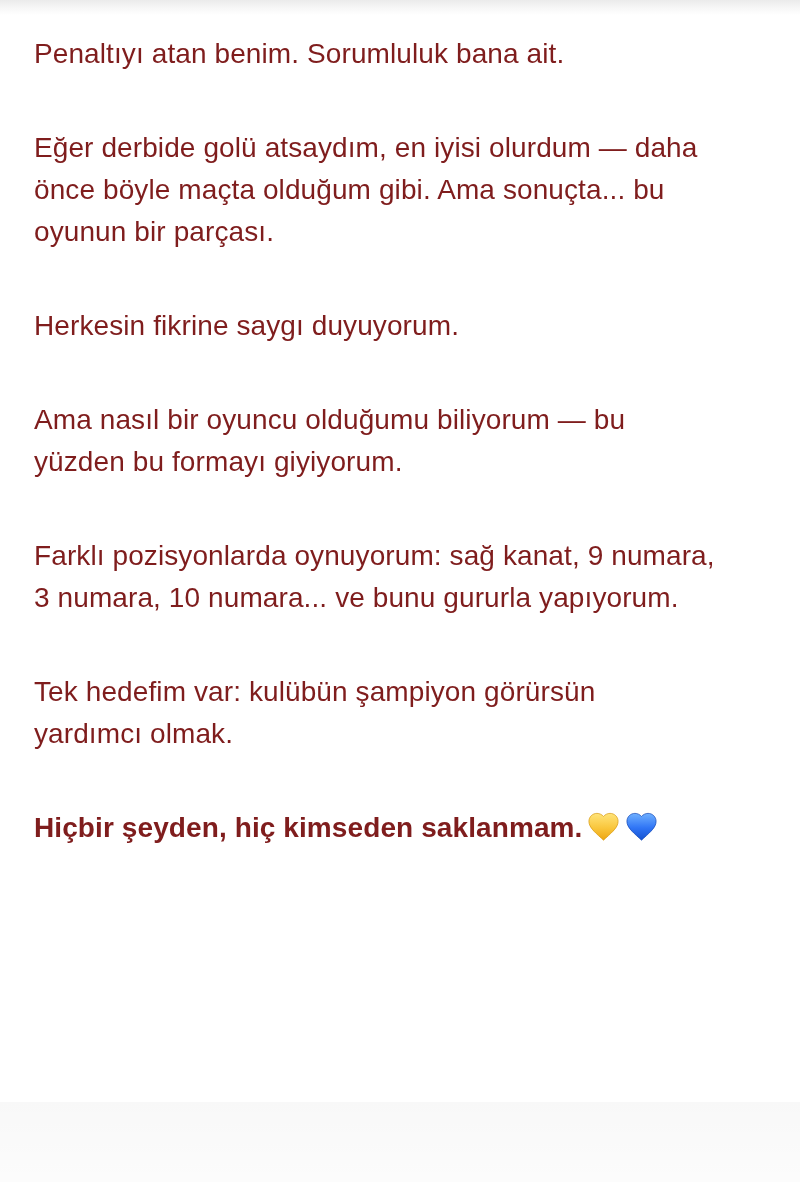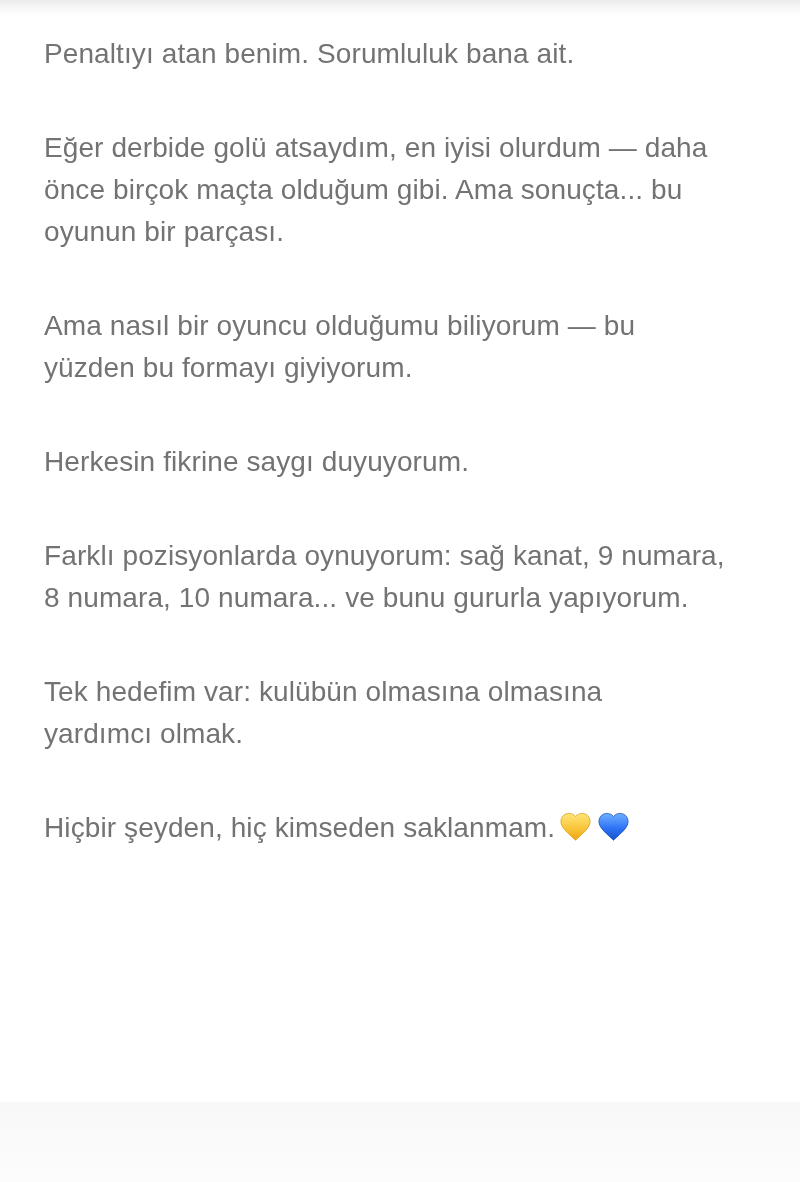--- a/index.html
+++ b/index.html
@@ -23,32 +23,33 @@
   }
   .bottom-tint {
     position: absolute;
     left: 0; right: 0;
     top: 1102px; bottom: 0;
     background: linear-gradient(180deg, rgba(0,0,0,0.028) 0%, rgba(0,0,0,0.012) 100%);
     pointer-events: none;
   }
   .post-body {
     position: relative;
-    padding: 33px 20px 0 44px;
-    color: #737373;
+    padding: 33px 20px 0 34px;
+    color: #7f1d1d;
   }
   .post-body p {
     margin: 0 0 52px 0;
     font-size: 28px;
     line-height: 42px;
     letter-spacing: 0.1px;
     white-space: pre-line;
   }
   .post-body p:last-child {
     margin-bottom: 8px;
+    font-weight: bold;
   }
   .emoji {
     display: inline-block;
     width: 35px;
     height: 35px;
     vertical-align: -7px;
     margin-left: 3px;
   }
 </style>
 </head>
@@ -56,32 +57,32 @@
 
 <div class="top-tint"></div>
 <div class="bottom-tint"></div>
 
 <div class="post-body">
   <p>Penaltıyı atan benim. Sorumluluk bana ait.</p>
 
 
 
   <p>Eğer derbide golü atsaydım, en iyisi olurdum — daha
-önce birçok maçta olduğum gibi. Ama sonuçta... bu
+önce böyle maçta olduğum gibi. Ama sonuçta... bu
 oyunun bir parçası.</p>
+
+  <p>Herkesin fikrine saygı duyuyorum.</p>
 
   <p>Ama nasıl bir oyuncu olduğumu biliyorum — bu
 yüzden bu formayı giyiyorum.</p>
 
-  <p>Herkesin fikrine saygı duyuyorum.</p>
+  <p>Farklı pozisyonlarda oynuyorum: sağ kanat, 9 numara,
+3 numara, 10 numara... ve bunu gururla yapıyorum.</p>
 
-  <p>Farklı pozisyonlarda oynuyorum: sağ kanat, 9 numara,
-8 numara, 10 numara... ve bunu gururla yapıyorum.</p>
-
-  <p>Tek hedefim var: kulübün olmasına olmasına
+  <p>Tek hedefim var: kulübün şampiyon görürsün
 yardımcı olmak.</p>
 
   <p><span>Hiçbir şeyden, hiç kimseden saklanmam.</span><svg class="emoji" viewBox="0 0 24 24" aria-hidden="true">
       <defs>
         <linearGradient id="gradYellow" x1="0" y1="0" x2="0" y2="1">
           <stop offset="0%" stop-color="#ffe47a"></stop>
           <stop offset="55%" stop-color="#f9c63c"></stop>
           <stop offset="100%" stop-color="#eda512"></stop>
         </linearGradient>
       </defs>

